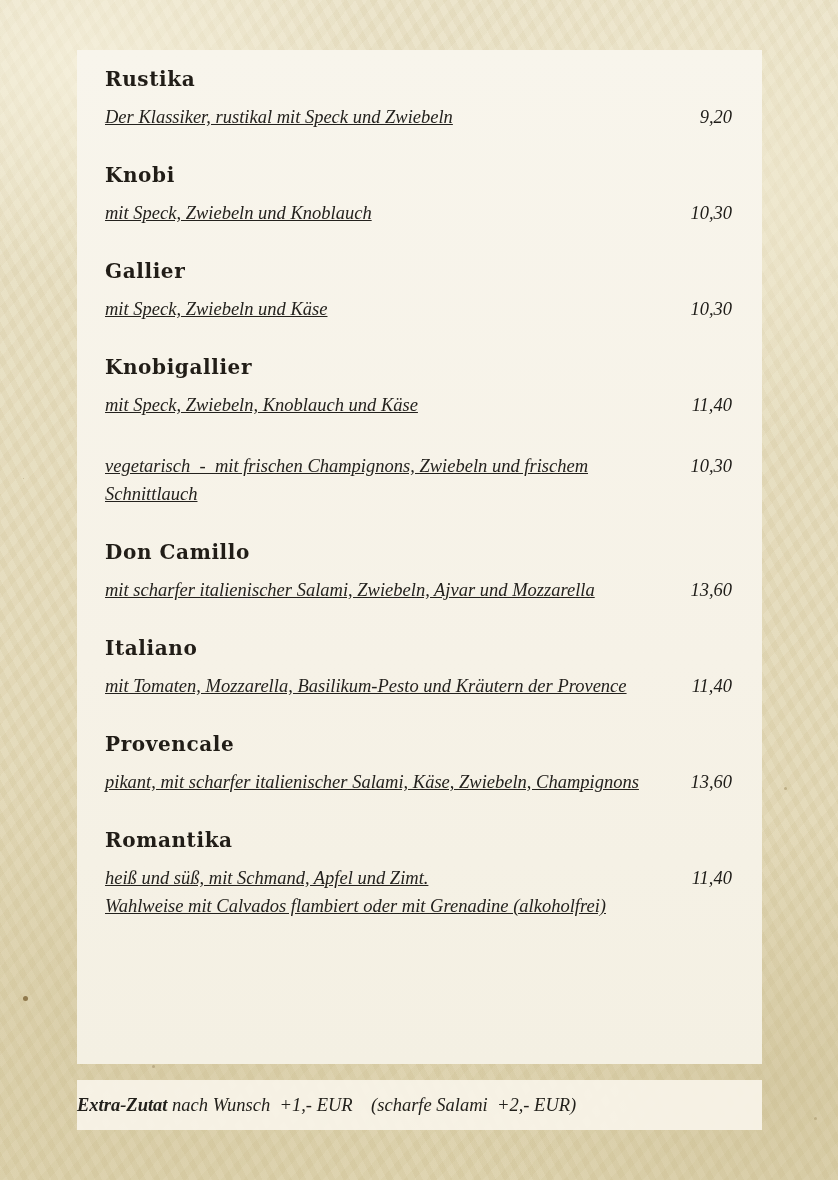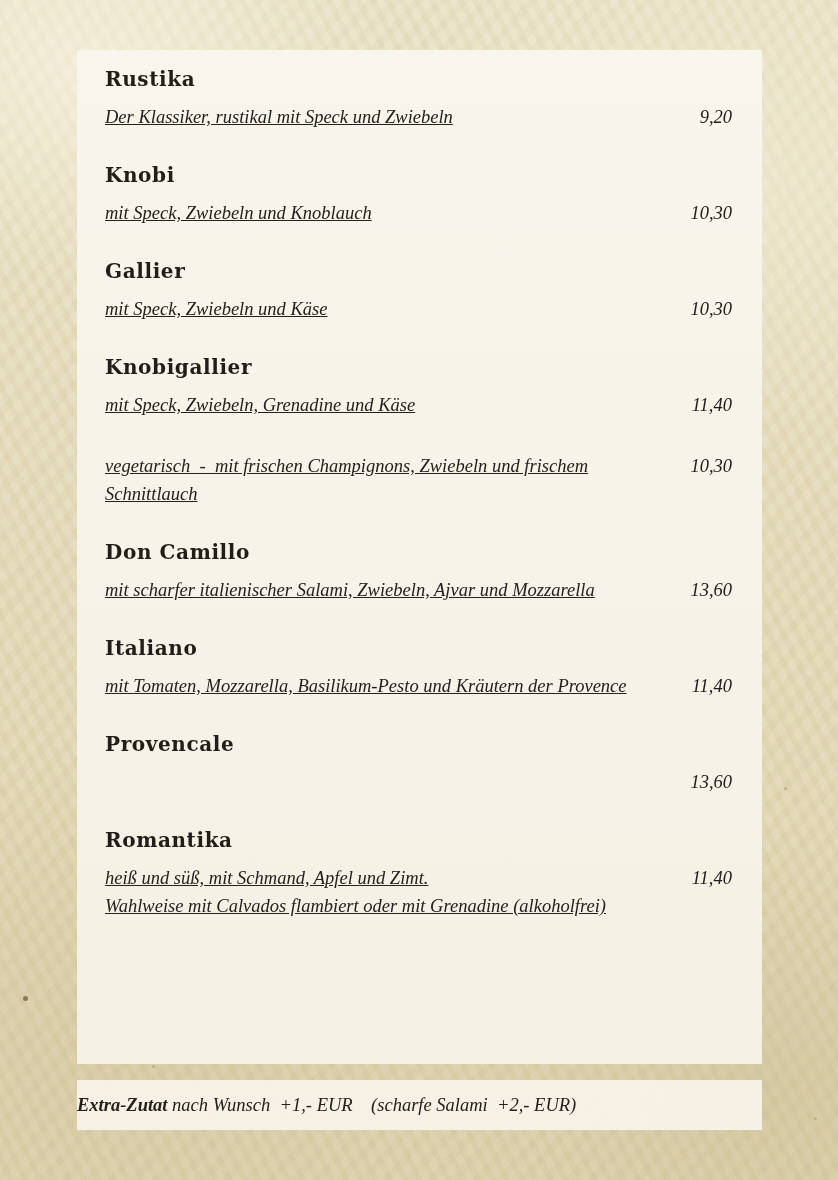--- a/index.html
+++ b/index.html
@@ -115,21 +115,21 @@
             <div class="desc-line">mit Speck, Zwiebeln und Käse</div>
           </div>
       <div class="item-price">10,30</div>
     </div>
   </div>
 
   <div class="menu-item">
     <h2 class="item-name">Knobigallier</h2>
     <div class="item-row">
       <div class="item-desc">
-            <div class="desc-line">mit Speck, Zwiebeln, Grenadine und Käse</div>
+            <div class="desc-line">mit Speck, Zwiebeln, Knoblauch und Käse</div>
           </div>
       <div class="item-price">11,40</div>
     </div>
   </div>
 
   <div class="menu-item">
     <div class="item-row">
       <div class="item-desc">
             <div class="desc-line">vegetarisch  -  mit frischen Champignons, Zwiebeln und frischem</div>
             <div class="desc-line">Schnittlauch</div>
@@ -155,20 +155,21 @@
             <div class="desc-line">mit Tomaten, Mozzarella, Basilikum-Pesto und Kräutern der Provence</div>
           </div>
       <div class="item-price">11,40</div>
     </div>
   </div>
 
   <div class="menu-item">
     <h2 class="item-name">Provencale</h2>
     <div class="item-row">
       <div class="item-desc">
+            <div class="desc-line">pikant, mit scharfer italienischer Salami, Käse, Zwiebeln, Champignons</div>
           </div>
       <div class="item-price">13,60</div>
     </div>
   </div>
 
   <div class="menu-item">
     <h2 class="item-name">Romantika</h2>
     <div class="item-row">
       <div class="item-desc">
             <div class="desc-line">heiß und süß, mit Schmand, Apfel und Zimt.</div>

